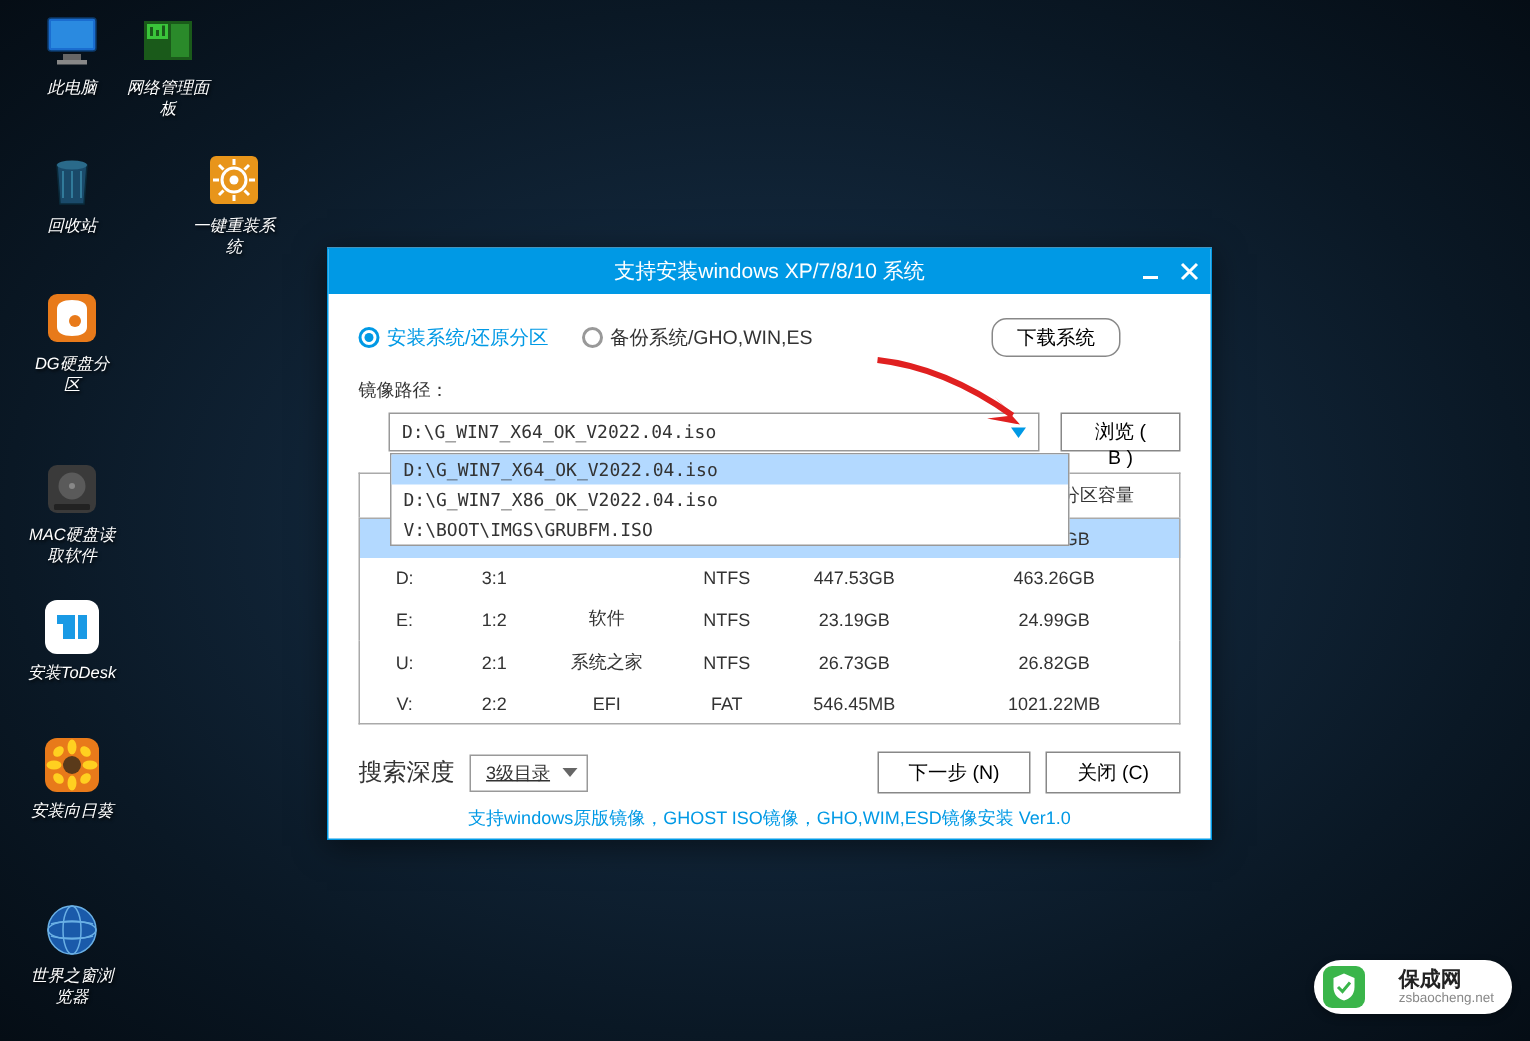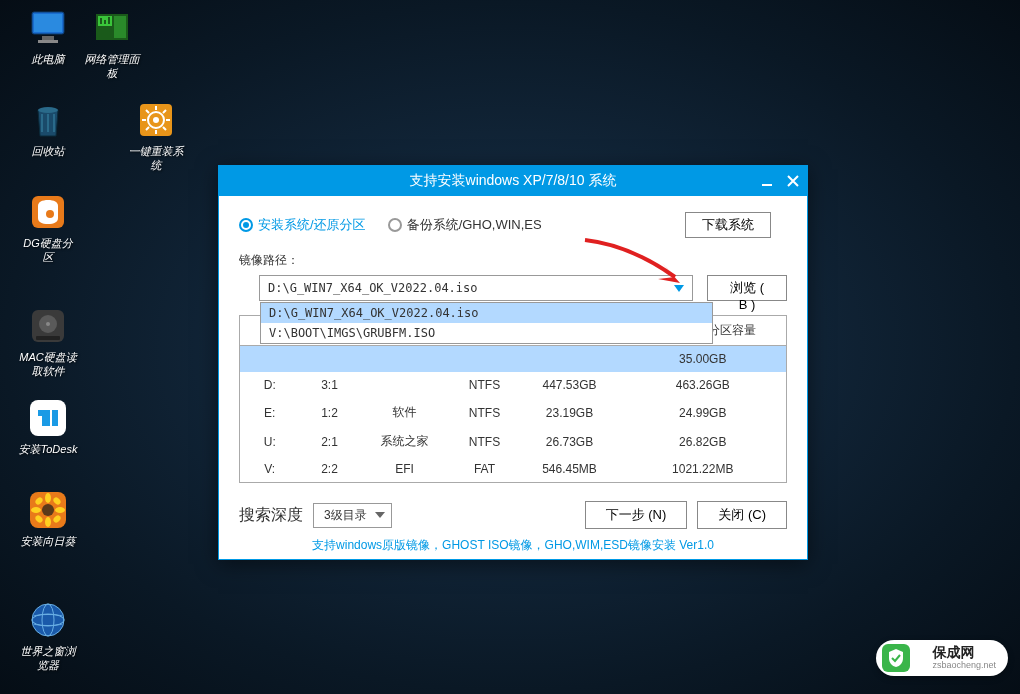--- a/index.html
+++ b/index.html
@@ -45,21 +45,21 @@
   display: flex; align-items: center; justify-content: center;
 }
 .radio.selected .radio-circle { border-color: #0099e5; }
 .radio.selected .radio-dot { width: 6px; height: 6px; background: #0099e5; border-radius: 50%; }
 .radio.selected .radio-label { color: #0099e5; }
 
 .btn {
   border: 1px solid #888; background: #fff; padding: 3px 16px;
   font-size: 13px; cursor: pointer; font-family: inherit;
 }
-.download-btn { margin-left: auto; margin-right: 16px; }
+.download-btn { margin-left: auto; margin-right: 40px; border-radius: 10px; }
 
 .path-label { font-size: 12px; margin-bottom: 6px; }
 .path-row { display: flex; gap: 14px; margin-bottom: 4px; position: relative; padding-left: 20px; }
 .path-input {
   flex: 1; border: 1px solid #999; height: 26px; padding: 0 8px;
   font-family: monospace; font-size: 12px; display: flex; align-items: center;
   position: relative; cursor: pointer;
 }
 .triangle {
   position: absolute; right: 8px; top: 9px; width: 0; height: 0;
@@ -81,21 +81,21 @@
 .table th { font-weight: normal; border-bottom: 1px solid #aaa; }
 .table tr.highlighted td { background: #b3d9ff; }
 .table-wrap { margin-top: 14px; }
 
 .bottom-row {
   display: flex; align-items: center; margin-top: 18px; gap: 10px;
 }
 .depth-label { font-size: 16px; }
 .depth-select {
   border: 1px solid #999; padding: 3px 24px 3px 10px; font-size: 12px;
-  position: relative; cursor: pointer;
+  position: relative; cursor: pointer; text-decoration: underline;
 }
 .depth-select .tri {
   position: absolute; right: 6px; top: 8px; width: 0; height: 0;
   border-left: 5px solid transparent; border-right: 5px solid transparent;
   border-top: 6px solid #666;
 }
 .action-btn { padding: 4px 20px; }
 .bottom-row .spacer { flex: 1; }
 
 .footer {
@@ -265,20 +265,21 @@
     </div>
 
     <div class="path-label">镜像路径：</div>
 
     <div class="path-row">
       <div class="path-input">
         <span>D:\G_WIN7_X64_OK_V2022.04.iso</span>
         <div class="triangle"></div>
         <div class="dropdown">
           <div class="dropdown-item highlighted">D:\G_WIN7_X64_OK_V2022.04.iso</div>
+          <div class="dropdown-item">D:\G_WIN7_X86_OK_V2022.04.iso</div>
           <div class="dropdown-item">V:\BOOT\IMGS\GRUBFM.ISO</div>
         </div>
       </div>
       <button class="btn browse-btn">浏览 ( B )</button>
     </div>
 
     <div class="table-wrap">
       <table class="table">
         <thead>
           <tr>

